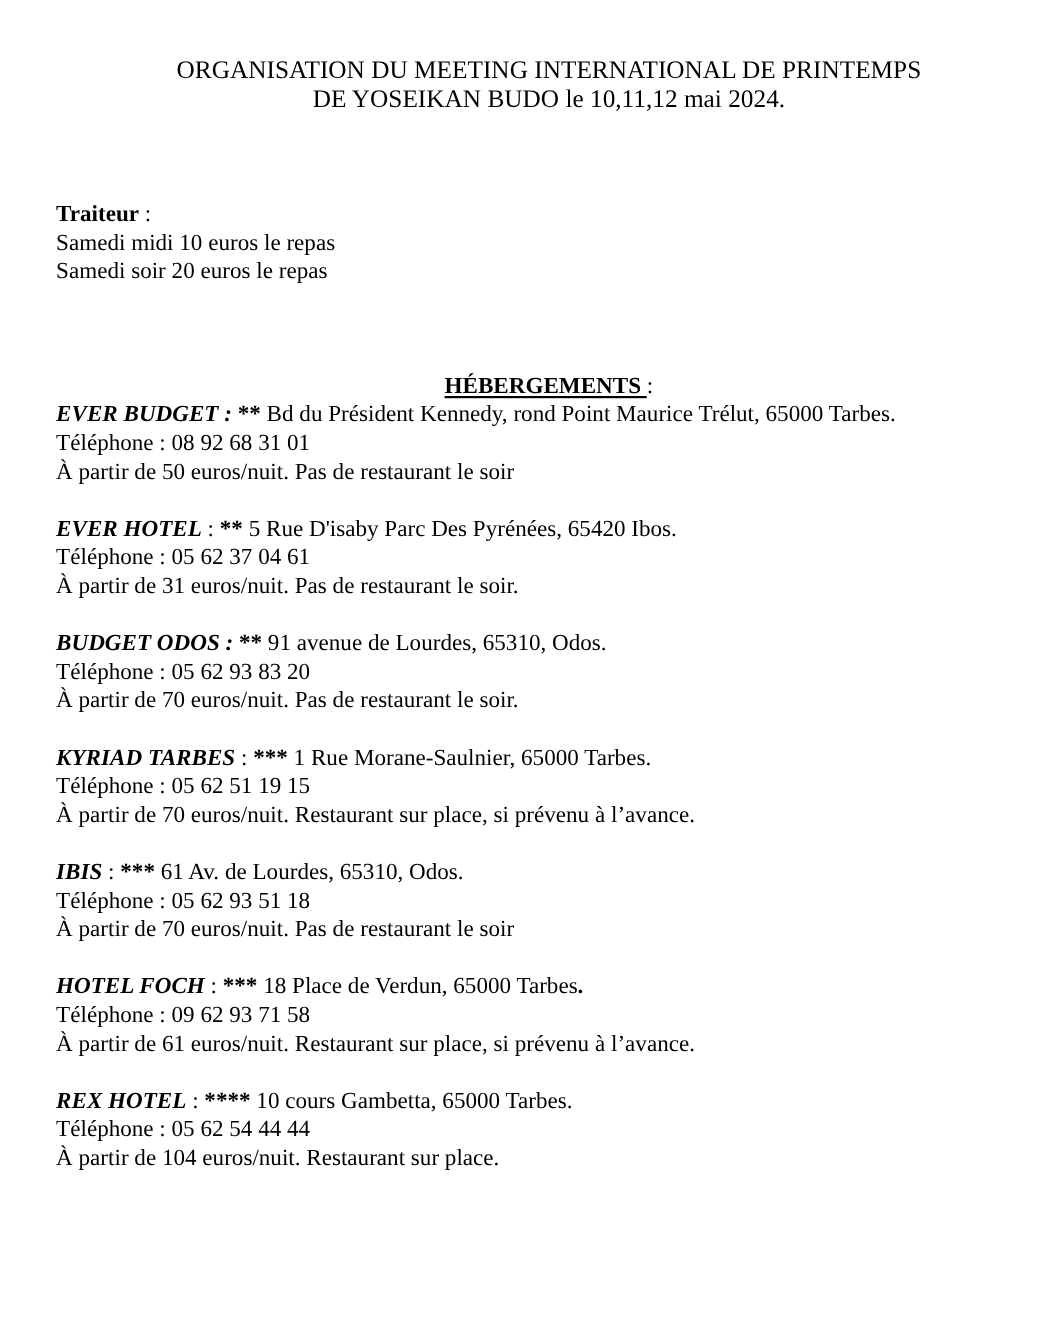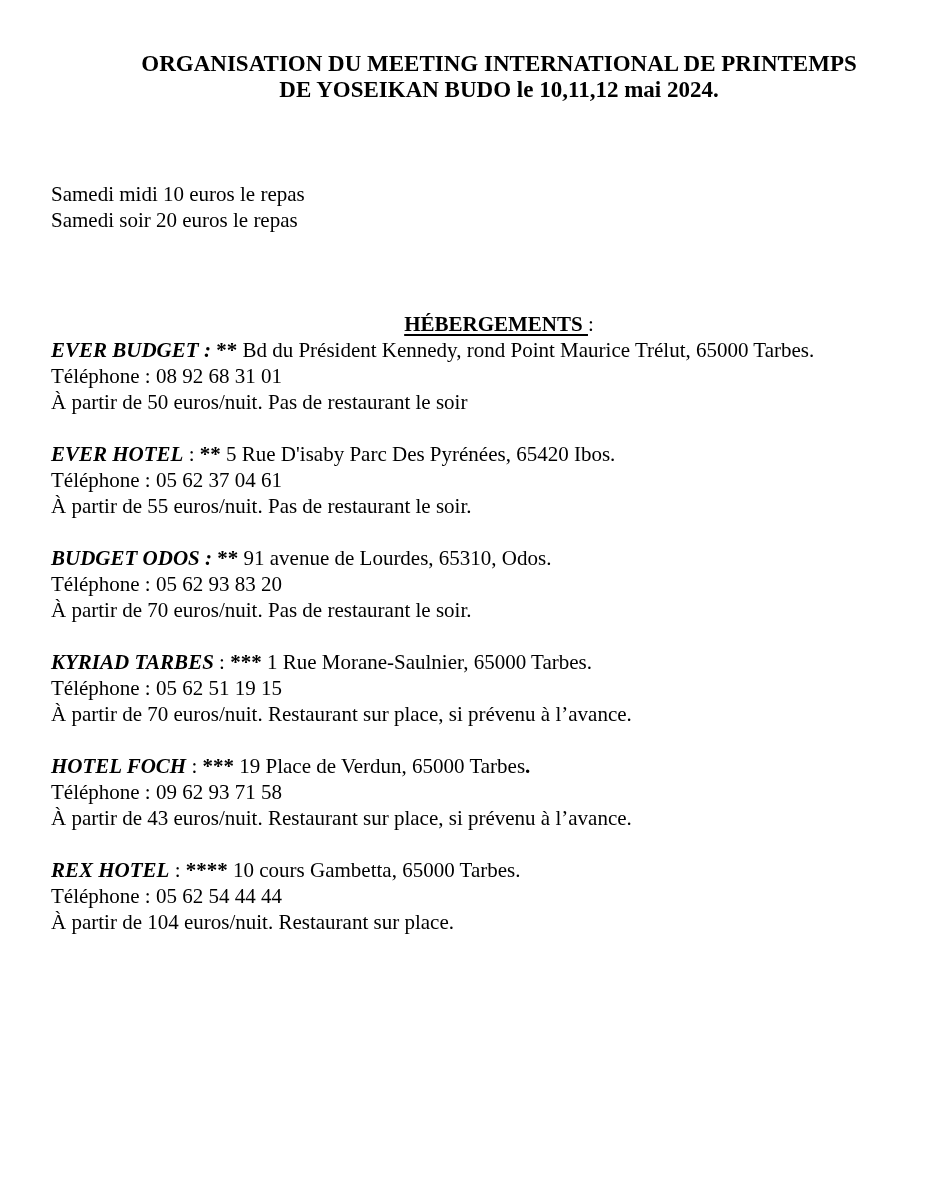--- a/index.html
+++ b/index.html
@@ -14,21 +14,21 @@
     font-family: "Liberation Serif", serif;
     overflow: hidden;
   }
   .doc {
     padding: 51px 0 0 51px;
     font-size: 21px;
     line-height: 26px;
   }
   .center { text-align: center; }
   .doc-title {
-    font-weight: bold;
+    font-weight: normal;
     font-size: 23px;
     line-height: 26px;
     margin: 0 0 78px 0;
   }
   p { margin: 0; }
   .section-heading {
     font-weight: bold;
   }
   .section-heading .underlined {
     text-decoration: underline;
@@ -53,55 +53,61 @@
 
 <div class="doc">
 
   <div class="doc-title center">
     <p>ORGANISATION DU MEETING INTERNATIONAL DE PRINTEMPS</p>
     <p>DE YOSEIKAN BUDO le 10,11,12 mai 2024.</p>
   </div>
 
 
   <div class="mb-3line">
+    <p><span class="bold">Traiteur</span><span class="hotel-sep"> :</span></p>
     <p>Samedi midi 10 euros le repas</p>
     <p>Samedi soir 20 euros le repas</p>
   </div>
 
   <p class="section-heading center"><span class="underlined">HÉBERGEMENTS </span><span class="colon-regular">:</span></p>
 
   <div class="hotel-block">
     <p><span class="hotel-name">EVER BUDGET</span><span class="hotel-sep italic"> : </span><span class="hotel-stars">**</span> <span>Bd du Président Kennedy, rond Point Maurice Trélut, 65000 Tarbes.</span><span class="hotel-suffix"></span></p>
     <p>Téléphone : 08 92 68 31 01</p>
     <p>À partir de 50 euros/nuit. Pas de restaurant le soir</p>
   </div>
 
   <div class="hotel-block">
     <p><span class="hotel-name">EVER HOTEL</span><span class="hotel-sep"> : </span><span class="hotel-stars">**</span> <span>5 Rue D'isaby Parc Des Pyrénées, 65420 Ibos.</span><span class="hotel-suffix"></span></p>
     <p>Téléphone : 05 62 37 04 61</p>
-    <p>À partir de 55 euros/nuit. Pas de restaurant le soir.</p>
+    <p>À partir de 31 euros/nuit. Pas de restaurant le soir.</p>
   </div>
 
   <div class="hotel-block">
     <p><span class="hotel-name">BUDGET ODOS</span><span class="hotel-sep italic"> : </span><span class="hotel-stars">**</span> <span>91 avenue de Lourdes, 65310, Odos.</span><span class="hotel-suffix"></span></p>
     <p>Téléphone : 05 62 93 83 20</p>
     <p>À partir de 70 euros/nuit. Pas de restaurant le soir.</p>
   </div>
 
   <div class="hotel-block">
     <p><span class="hotel-name">KYRIAD TARBES</span><span class="hotel-sep"> : </span><span class="hotel-stars">***</span> <span>1 Rue Morane-Saulnier, 65000 Tarbes.</span><span class="hotel-suffix"></span></p>
     <p>Téléphone : 05 62 51 19 15</p>
     <p>À partir de 70 euros/nuit. Restaurant sur place, si prévenu à l’avance.</p>
   </div>
 
+  <div class="hotel-block">
+    <p><span class="hotel-name">IBIS</span><span class="hotel-sep"> : </span><span class="hotel-stars">***</span> <span>61 Av. de Lourdes, 65310, Odos.</span><span class="hotel-suffix"></span></p>
+    <p>Téléphone : 05 62 93 51 18</p>
+    <p>À partir de 70 euros/nuit. Pas de restaurant le soir</p>
+  </div>
 
   <div class="hotel-block">
-    <p><span class="hotel-name">HOTEL FOCH</span><span class="hotel-sep"> : </span><span class="hotel-stars">***</span> <span>19 Place de Verdun, 65000 Tarbes</span><span class="hotel-suffix">.</span></p>
+    <p><span class="hotel-name">HOTEL FOCH</span><span class="hotel-sep"> : </span><span class="hotel-stars">***</span> <span>18 Place de Verdun, 65000 Tarbes</span><span class="hotel-suffix">.</span></p>
     <p>Téléphone : 09 62 93 71 58</p>
-    <p>À partir de 43 euros/nuit. Restaurant sur place, si prévenu à l’avance.</p>
+    <p>À partir de 61 euros/nuit. Restaurant sur place, si prévenu à l’avance.</p>
   </div>
 
   <div class="hotel-block">
     <p><span class="hotel-name">REX HOTEL</span><span class="hotel-sep"> : </span><span class="hotel-stars">****</span> <span>10 cours Gambetta, 65000 Tarbes.</span><span class="hotel-suffix"></span></p>
     <p>Téléphone : 05 62 54 44 44</p>
     <p>À partir de 104 euros/nuit. Restaurant sur place.</p>
   </div>
 
 </div>
 

